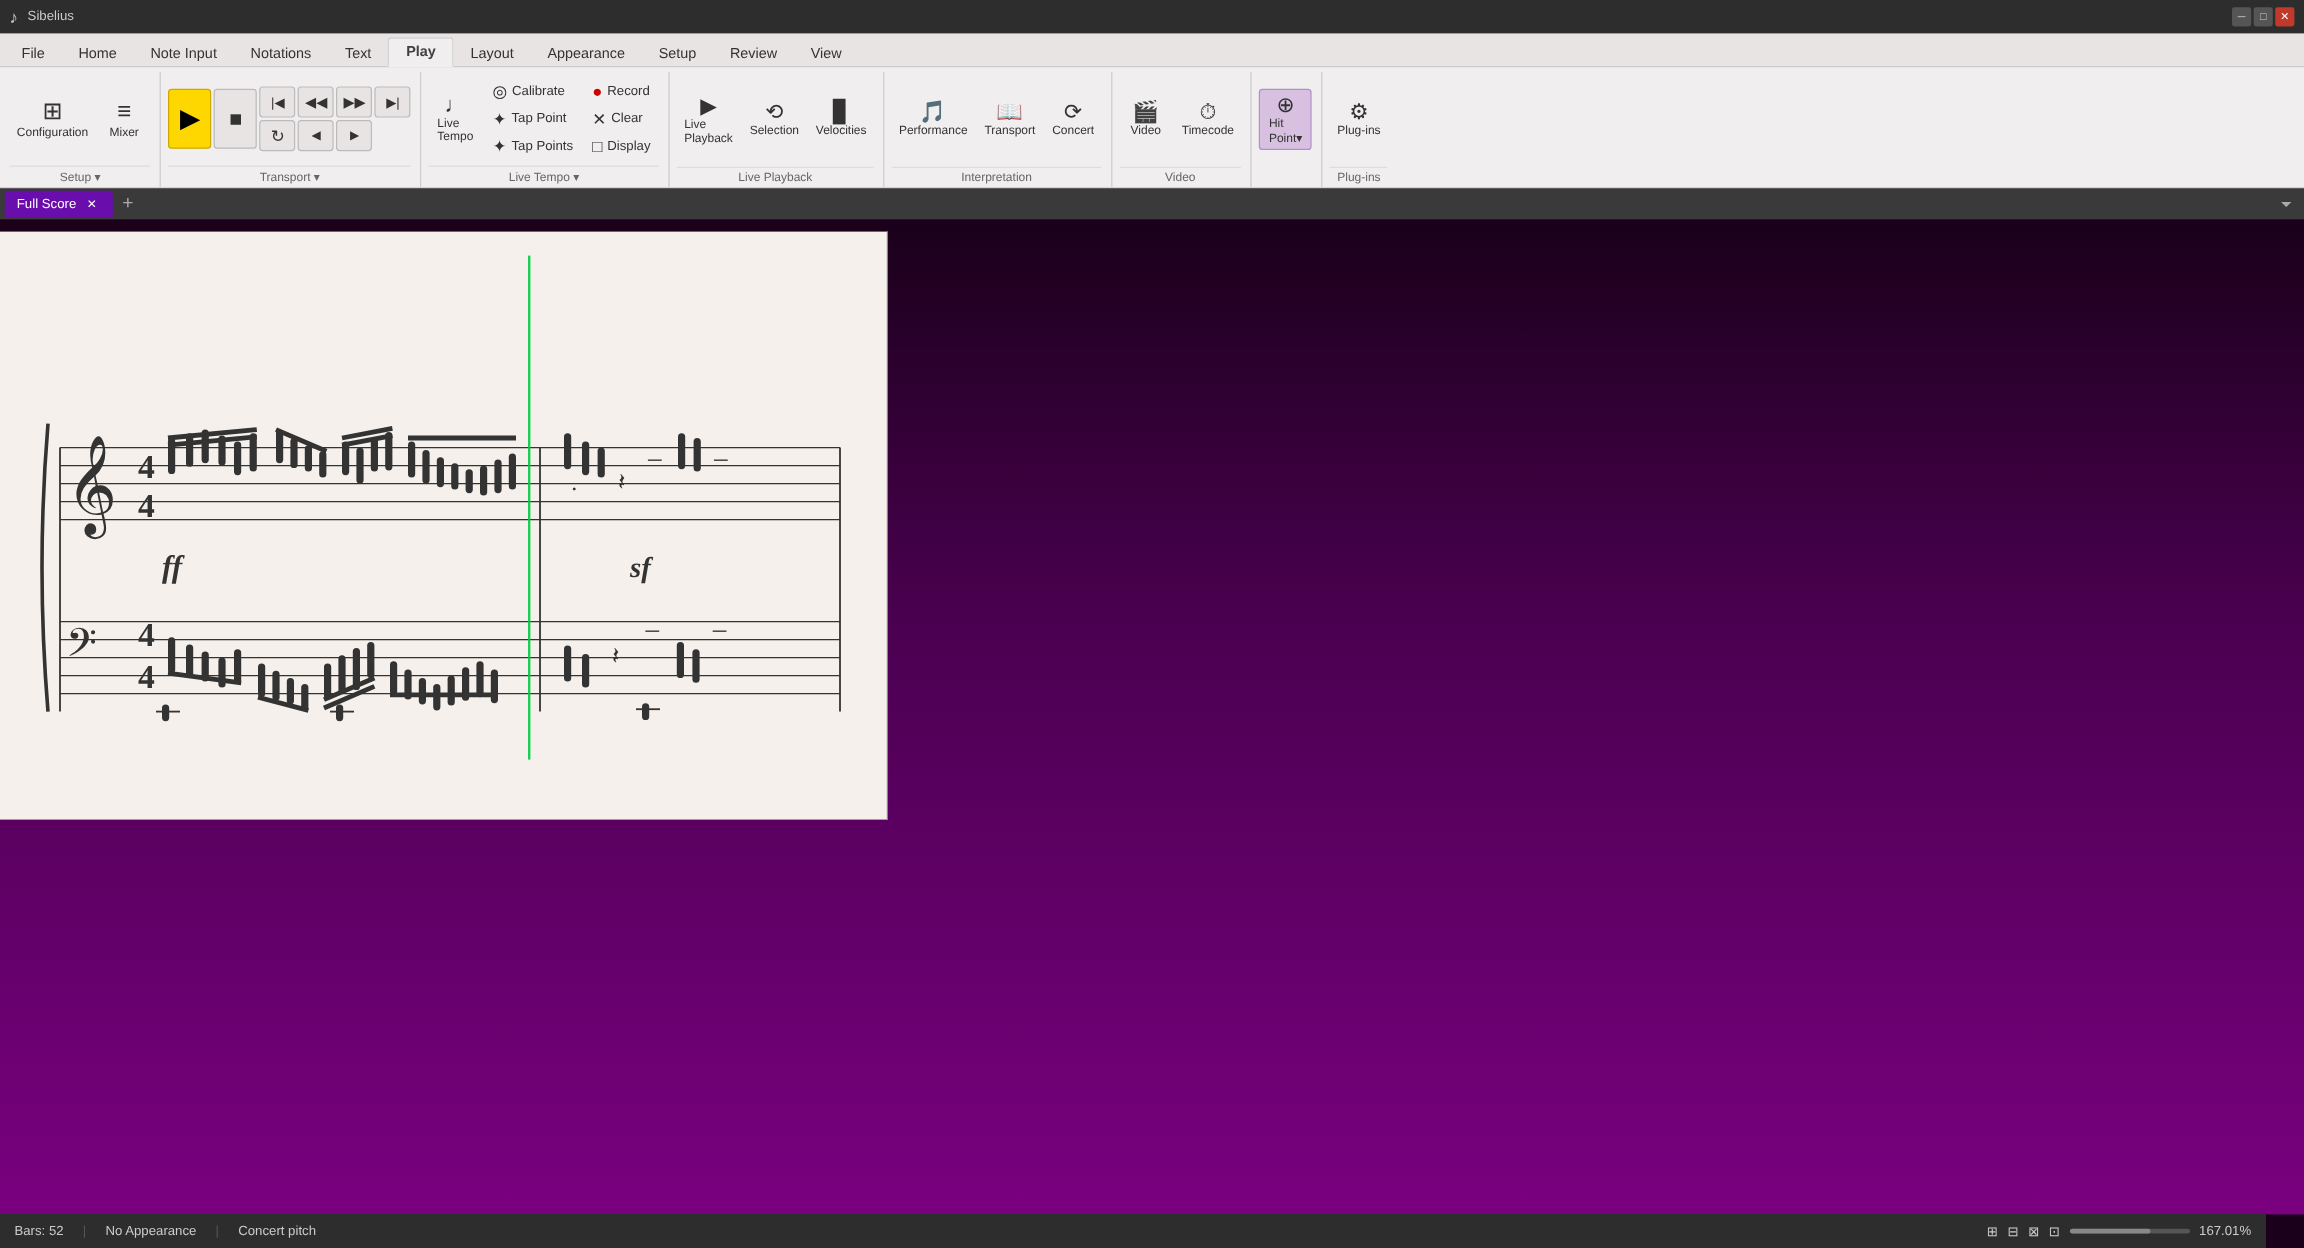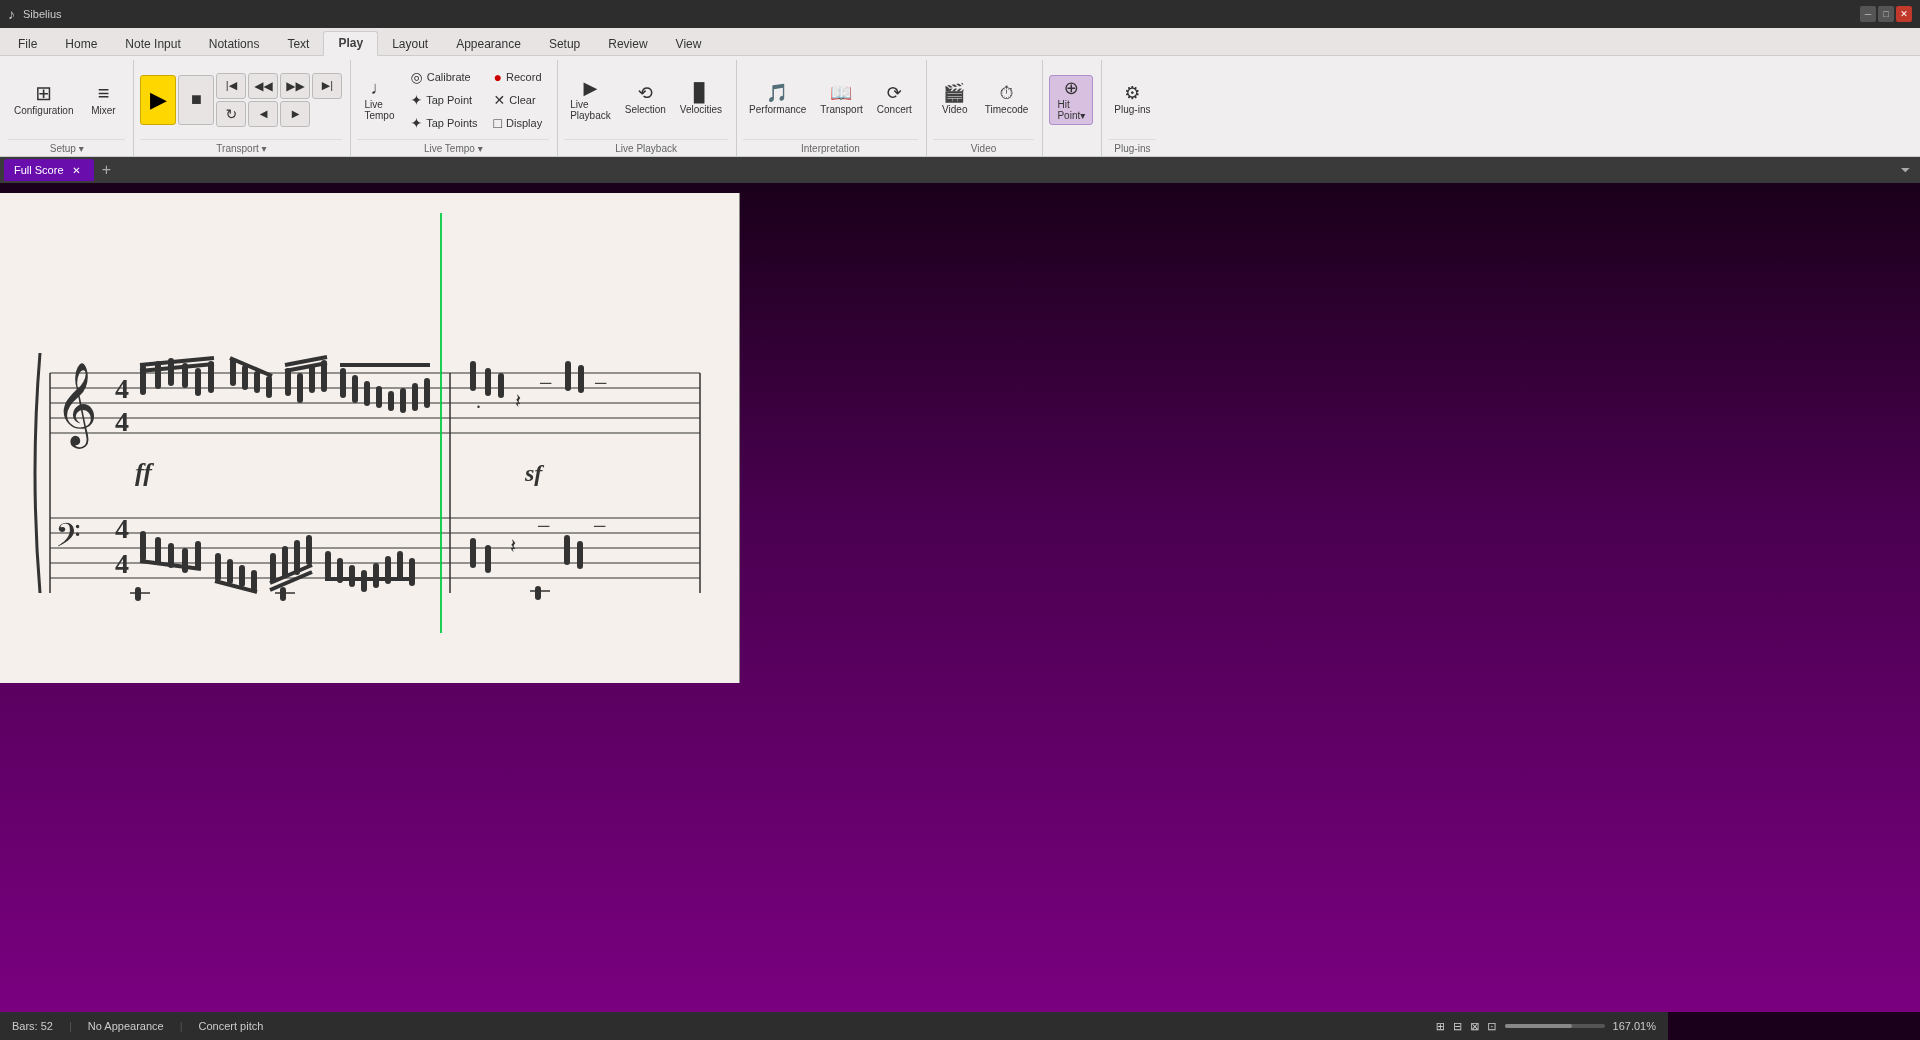--- a/index.html
+++ b/index.html
@@ -679,21 +679,21 @@
         <text x="574" y="318" font-size="16" font-family="serif">─</text>
 
         <rect x="515" y="373" width="6" height="14" rx="3"></rect>
         <line x1="510" y1="378" x2="530" y2="378" stroke="#333" stroke-width="1.5"></line>
       </g>
     </svg>
   </div>
 
 </div>
 
-<div id="statusbar" style="position:fixed; bottom:0; width:1668px;margin-top:35px;">
+<div id="statusbar" style="position:fixed; bottom:0; width:1888px;margin-top:35px;">
   <span>Bars: 52</span>
   <span class="status-sep">|</span>
   <span>No Appearance</span>
   <span class="status-sep">|</span>
   <span>Concert pitch</span>
   <div class="status-right">
     <span style="cursor:pointer;">⊞</span>
     <span style="cursor:pointer;">⊟</span>
     <span style="cursor:pointer;">⊠</span>
     <span style="cursor:pointer;">⊡</span>

